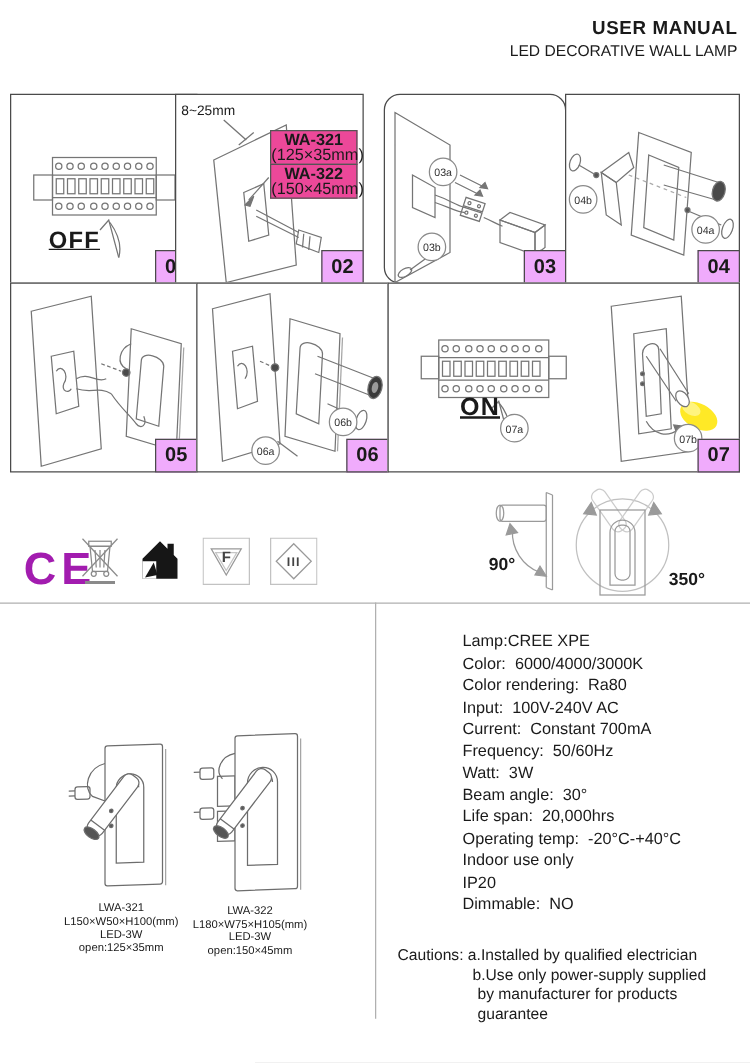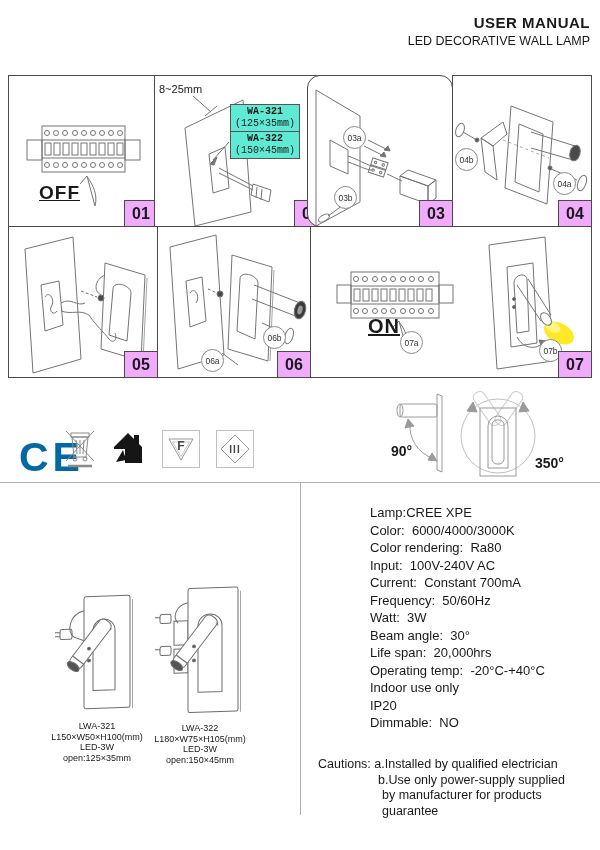--- a/index.html
+++ b/index.html
@@ -24,32 +24,32 @@
     display:flex; align-items:center; justify-content:center;
     font-size:16px; font-weight:bold;
   }
   .power-label { position:absolute; font-weight:bold; font-size:19px; letter-spacing:1px;text-decoration:underline; }
   .tag {
     position:absolute; width:23px; height:23px; border:1px solid #8a8a8a; border-radius:50%;
     background:#fff; display:flex; align-items:center; justify-content:center;
     font-size:8.5px; color:#333; box-sizing:border-box;
   }
   .callout {
-    position:absolute; border:1px solid #555; background:#5eead4; width:68px;
-    text-align:center; font-size:10px; line-height:12px; padding:1px 0;font-family:Liberation Mono, monospace;
+    position:absolute; border:1px solid #555; background:#ec4899; width:68px;
+    text-align:center; font-size:13px; line-height:12px; padding:1px 0;
   }
   .callout .m { font-weight:bold; }
   .depth-label { position:absolute; font-size:11px; }
 
   
   .divider-h { position:absolute; left:0; top:482px; width:600px; height:1px; background:#b0b0b0; }
   .divider-v { position:absolute; left:300px; top:482px; width:1px; height:333px; background:#b0b0b0; }
 
   
-  .ce-mark { position:absolute; left:19px; top:434px; font-size:41px; font-weight:bold; letter-spacing:4px; color:#0369a1; }
+  .ce-mark { position:absolute; left:19px; top:434px; font-size:36px; font-weight:bold; letter-spacing:4px; color:#a21caf; }
   .cert-svg { position:absolute; }
 
   
   .rot-label { position:absolute; font-size:14px; font-weight:bold; }
 
   
   .specs { position:absolute; left:370px; top:504px; font-size:13px; }
   .spec-line { line-height:17.5px; white-space:pre; }
 
   
@@ -109,21 +109,21 @@
           <circle cx="102" cy="89" r="2.5"></circle>
           <circle cx="111" cy="89" r="2.5"></circle>
         <path d="M86,130 L78,100 L71,108"></path>
         <path d="M86,130 C89,119 84,109 79,102"></path>
       </g>
     </svg>
     <div class="power-label" style="left:30px; top:106px;">OFF</div>
     <div class="num-badge">01</div>
   </div>
 
-  <div class="panel" style="left:154px; top:75px; width:174px; height:152px;">
+  <div class="panel" style="left:140px; top:75px; width:151px; height:152px;">
     <svg width="149" height="150" viewBox="0 0 149 150">
       <g stroke="#757575" fill="none" stroke-width="1">
         <polygon points="30,52 88,24 96,136 40,150"></polygon>
         <polygon points="54,78 70,71 74,112 58,117"></polygon>
         <path d="M64,92 L98,110 M64,97 L98,114"></path>
         <polygon points="98,108 116,114 114,126 96,119"></polygon>
         <path d="M102,111 L101,122 M107,113 L106,124"></path>
         <path d="M38,20 L56,36"></path>
         <line x1="50" y1="40" x2="62" y2="30"></line>
         <path d="M74,66 L58,84"></path>

